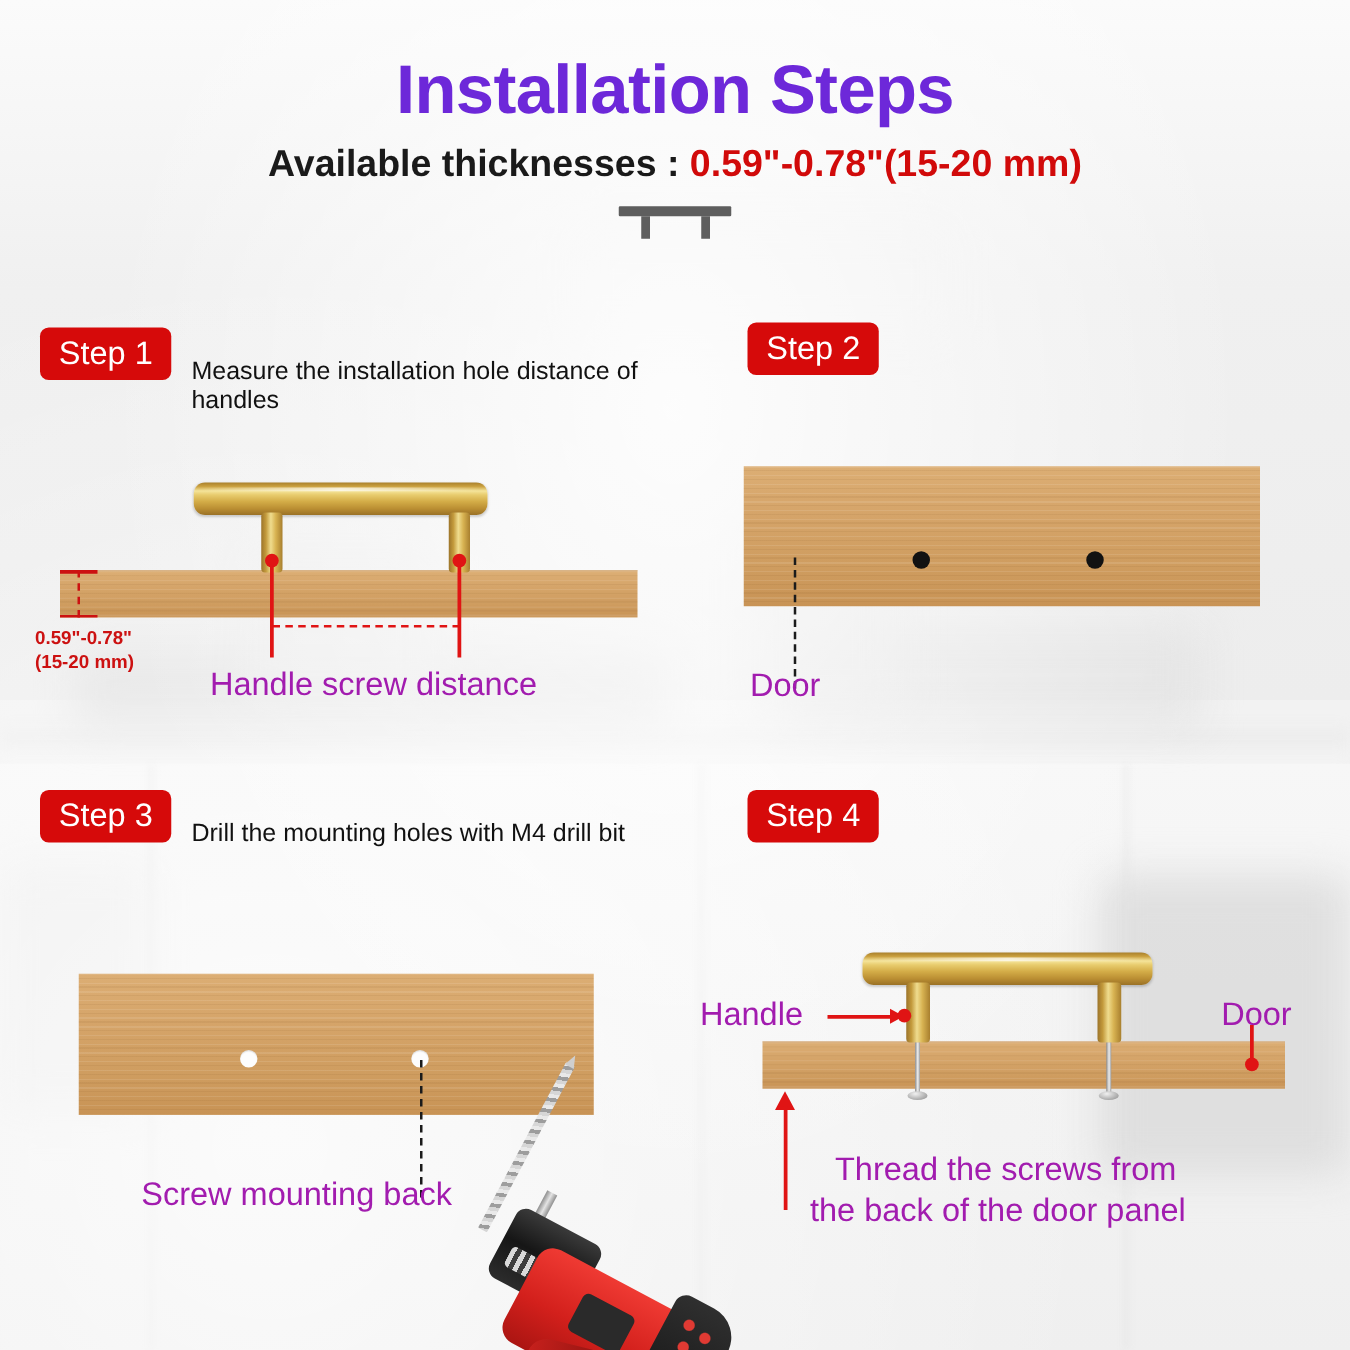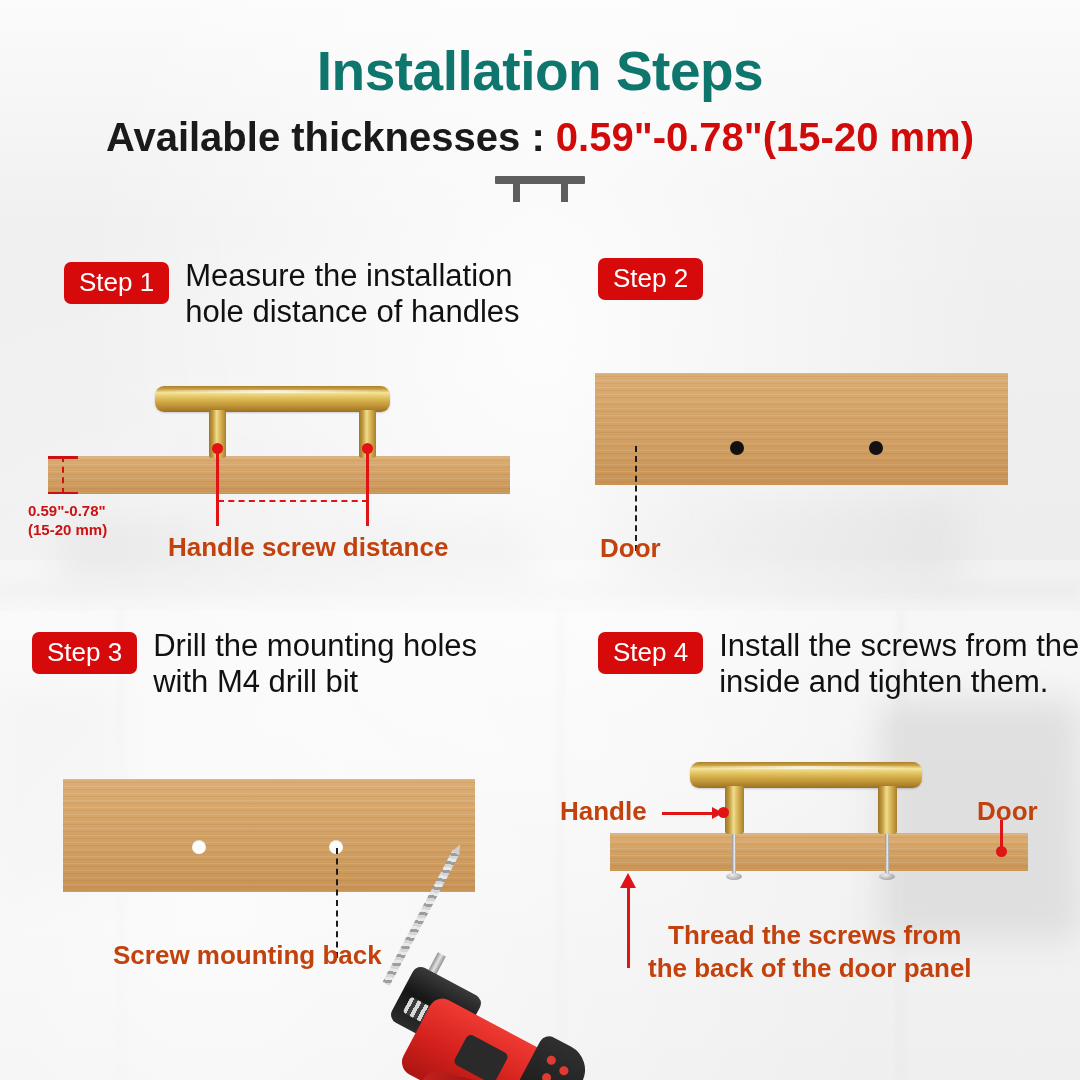--- a/index.html
+++ b/index.html
@@ -27,46 +27,46 @@
   #bg .b6 { left:0px;   top:690px; width:120px; height:200px; background:rgba(235,235,235,.8); }
   #bg .b7 { left:460px; top:180px; width:300px; height:90px;  background:rgba(240,240,240,.9); }
   #bg .vline { position:absolute; top:611px; bottom:0; width:2px; background:rgba(225,225,225,.9); filter:blur(3px); }
   #bg .sheen { position:absolute; inset:0; background:
        radial-gradient(ellipse at 50% 30%, rgba(255,255,255,.85), rgba(255,255,255,0) 60%),
        radial-gradient(ellipse at 20% 85%, rgba(255,255,255,.7), rgba(255,255,255,0) 55%); }
 
   
   .header { position:absolute; left:0; right:0; top:44px; text-align:center; z-index:5; }
   .title {
-    font-size: 55px; font-weight: 700; color:#0f766e;
+    font-size: 55px; font-weight: 700; color:#6d28d9;
     letter-spacing:-0.5px; line-height:1;
   }
-  .subtitle { margin-top:16px; font-size:40px; font-weight:600; color:#1a1a1a; white-space:nowrap; }
+  .subtitle { margin-top:16px; font-size:30px; font-weight:600; color:#1a1a1a; white-space:nowrap; }
   .subtitle .hl { color:#d10a0a; }
 
   
   .bar-icon { margin:16px auto 0; width:90px; height:26px; position:relative; }
   .bar-icon .top  { position:absolute; left:0; top:0; width:90px; height:8px; background:#5e5e5e; border-radius:1px; }
   .bar-icon .lg1  { position:absolute; left:18px; top:8px; width:7px; height:18px; background:#5e5e5e; }
   .bar-icon .lg2  { position:absolute; left:66px; top:8px; width:7px; height:18px; background:#5e5e5e; }
 
   
   .panel { position:absolute; z-index:5; }
-  .p1 { left:0;    top:258px; width:540px; height:330px;padding-left:32px; }
+  .p1 { left:0;    top:258px; width:540px; height:330px; }
   .p2 { left:540px; top:258px; width:540px; height:330px; }
   .p3 { left:0;    top:628px; width:540px; height:452px; }
   .p4 { left:540px; top:628px; width:540px; height:452px; }
 
   .step-head { display:flex; align-items:flex-start; gap:16px; padding-left:32px; }
   .badge {
     flex:none; background:#d60a0a; color:#fff; border-radius:7px;
     font-size:26px; font-weight:400; padding:7px 15px 9px; line-height:1;
     white-space:nowrap; margin-top:4px;
   }
-  .step-text { font-size:31px; font-weight:500; color:#111; line-height:1.17; }
+  .step-text { font-size:20px; font-weight:500; color:#111; line-height:1.17;margin-top:28px; }
   .p2 .step-head, .p4 .step-head { padding-left:58px; }
   .p2 .step-head { }
   .p2 .badge { margin-top:0; }
 
   
   .wood {
     position:absolute;
     background:
       repeating-linear-gradient(180deg,
         rgba(255,255,255,.10) 0px, rgba(255,255,255,.10) 1px,
@@ -106,21 +106,21 @@
   }
 
   
   .dot-black { position:absolute; width:14px; height:14px; border-radius:50%; background:#121212; }
   .hole-white { position:absolute; width:14px; height:14px; border-radius:50%;
                 background:#fdfdfd; box-shadow:inset 0 1px 1px rgba(0,0,0,.12); }
   .dash-v { position:absolute; width:0; border-left:2.5px dashed #1b1b1b; }
   .lead-red-v { position:absolute; width:2.5px; background:#e01414; }
   .dash-red-h { position:absolute; height:0; border-top:2.5px dashed #e01414; }
   .dot-red { position:absolute; width:11px; height:11px; border-radius:50%; background:#e01414; }
-  .caption { position:absolute; font-size:26px; font-weight:700; color:#c2410c; white-space:nowrap; }
+  .caption { position:absolute; font-size:26px; font-weight:400; color:#a21caf; white-space:nowrap; }
   .red-note { position:absolute; font-size:15px; font-weight:700; color:#cc1111; line-height:1.28; white-space:nowrap; }
 
   
   .brk { position:absolute; }
   .brk .tick { position:absolute; left:0; width:30px; height:2.5px; background:#cc1111; }
   .brk .vdash { position:absolute; left:14px; top:0; bottom:0; width:0; border-left:2.5px dashed #cc1111; }
 
   
   .arrow-up { position:absolute; }
   .arrow-up .shaft { position:absolute; left:7px; top:12px; bottom:0; width:2.5px; background:#e01414; }
@@ -264,21 +264,20 @@
   <div class="hole-white" style="left:192px; top:212px;"></div>
   <div class="hole-white" style="left:329px; top:212px;"></div>
 
   <div class="dash-v" style="left:336px; top:220px; height:110px;"></div>
   <div class="caption" style="left:113px; top:312px;">Screw mounting back</div>
 </div>
 
 <div class="panel p4">
   <div class="step-head">
     <div class="badge">Step 4</div>
-    <div class="step-text">Install the screws from the inside and tighten them.</div>
   </div>
 
   <div class="wood thin" style="left:70px; top:205px; width:418px; height:38px;"></div>
 
   <div class="handle" style="left:150px; top:134px; width:232px; height:72px;">
     <div class="hbar" style="width:232px; height:26px;"></div>
     <div class="hpost" style="left:35px; top:24px; width:19px; height:48px;"></div>
     <div class="hpost" style="left:188px; top:24px; width:19px; height:48px;"></div>
   </div>
 

